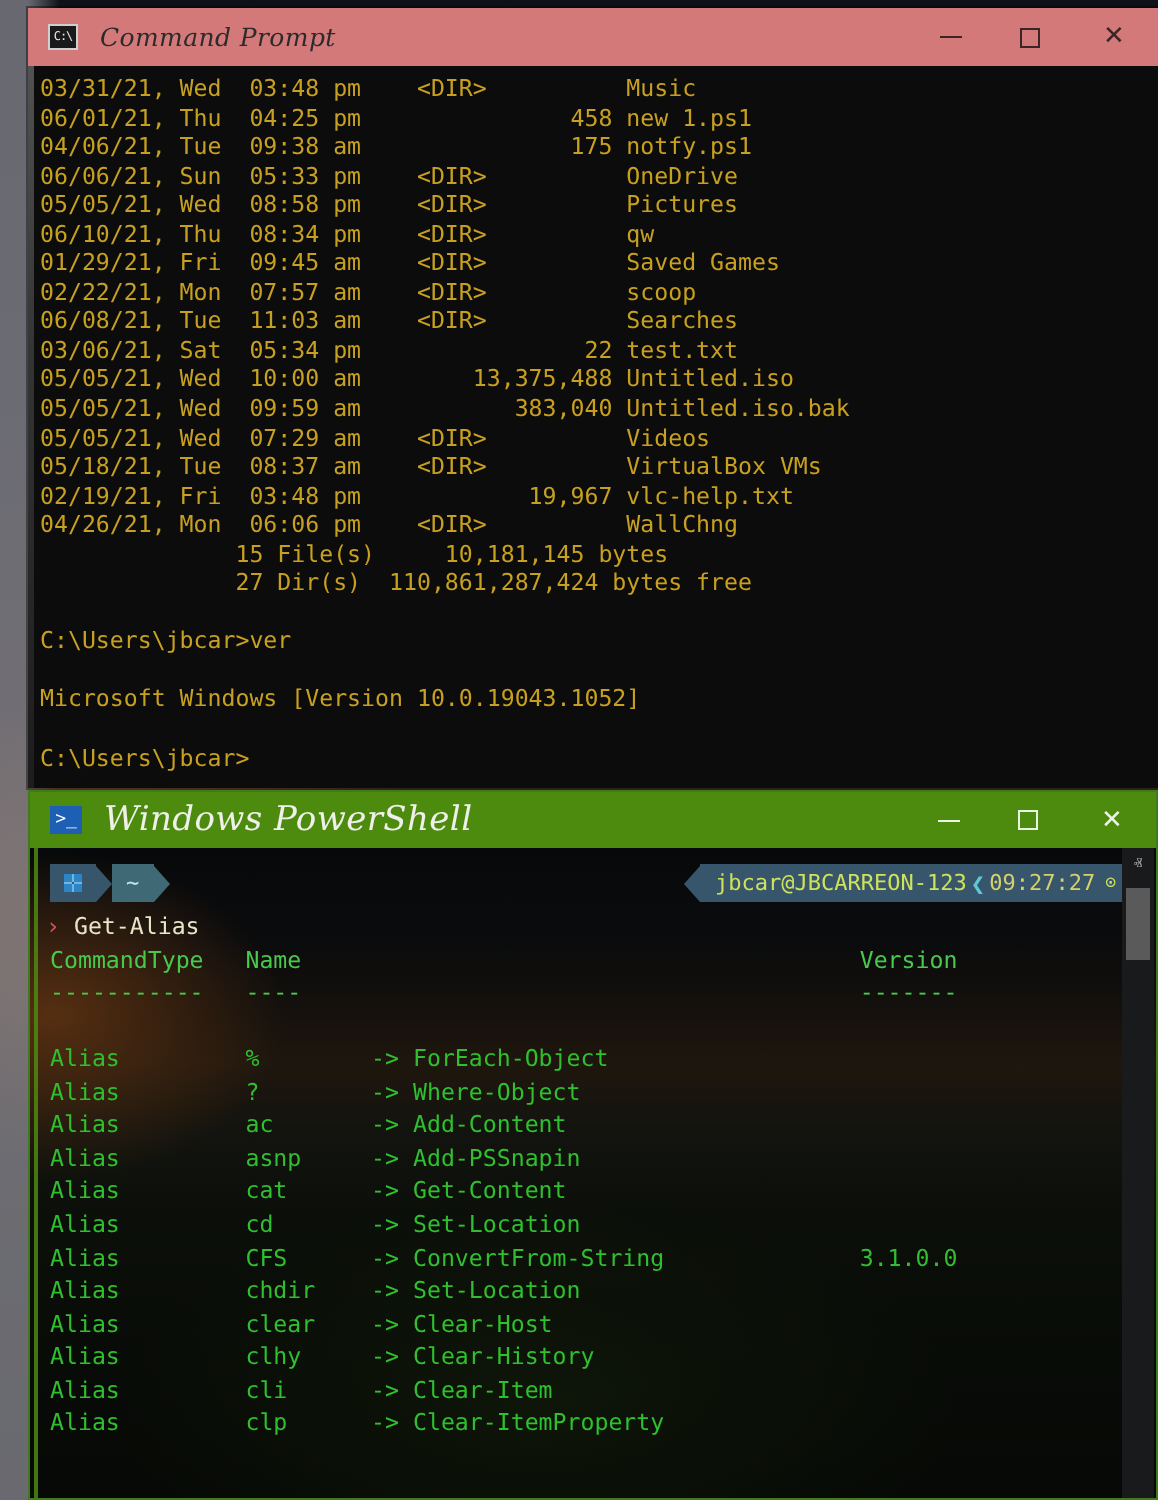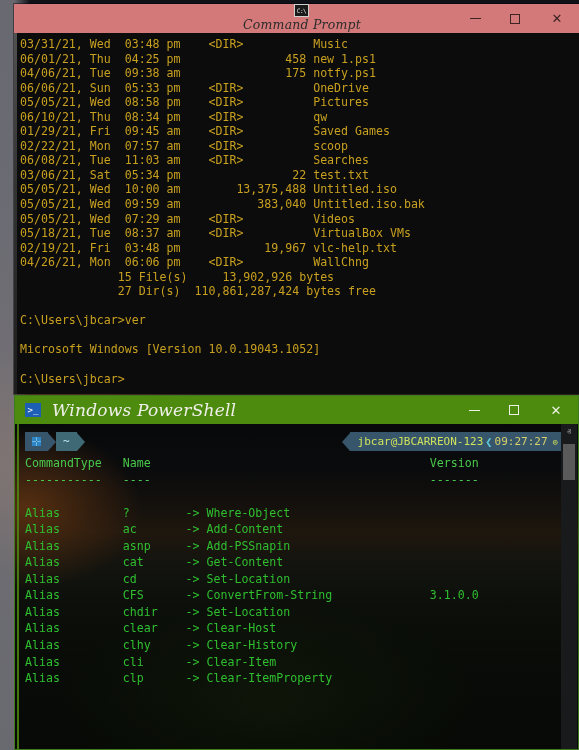--- a/index.html
+++ b/index.html
@@ -31,21 +31,20 @@
 
   
   #cmd-window {
     position:absolute; left:14px; top:4px; width:565px; height:390px;
     box-shadow:0 0 0 1px rgba(0,0,0,.4);
   }
   #cmd-titlebar {
     height:29px; background:#d4797a;
     display:flex; align-items:center;
     position:relative;
-    flex-direction:column;
   }
   .title-icon-cmd{
     width:15px;height:13px;margin-left:10px;
     background:#1a1a1a;border:1px solid #cfcfcf;
     display:flex;align-items:center;justify-content:center;
     font-family:"DejaVu Sans Mono",monospace;
     font-size:6px;color:#e8e8e8;line-height:1;letter-spacing:-.5px;
   }
   .win-title{
     margin-left:11px; font-family:"DejaVu Serif",serif;
@@ -225,21 +224,21 @@
         <div class="cmd-line">01/29/21, Fri  09:45 am    &lt;DIR&gt;          Saved Games</div>
         <div class="cmd-line">02/22/21, Mon  07:57 am    &lt;DIR&gt;          scoop</div>
         <div class="cmd-line">06/08/21, Tue  11:03 am    &lt;DIR&gt;          Searches</div>
         <div class="cmd-line">03/06/21, Sat  05:34 pm                22 test.txt</div>
         <div class="cmd-line">05/05/21, Wed  10:00 am        13,375,488 Untitled.iso</div>
         <div class="cmd-line">05/05/21, Wed  09:59 am           383,040 Untitled.iso.bak</div>
         <div class="cmd-line">05/05/21, Wed  07:29 am    &lt;DIR&gt;          Videos</div>
         <div class="cmd-line">05/18/21, Tue  08:37 am    &lt;DIR&gt;          VirtualBox VMs</div>
         <div class="cmd-line">02/19/21, Fri  03:48 pm            19,967 vlc-help.txt</div>
         <div class="cmd-line">04/26/21, Mon  06:06 pm    &lt;DIR&gt;          WallChng</div>
-        <div class="cmd-line">              15 File(s)     13,902,926 bytes</div>
+        <div class="cmd-line">              15 File(s)     10,181,145 bytes</div>
         <div class="cmd-line">              27 Dir(s)  110,861,287,424 bytes free</div>
         <div class="cmd-line cmd-blank">&nbsp;</div>
         <div class="cmd-line">C:\Users\jbcar&gt;ver</div>
         <div class="cmd-line cmd-blank">&nbsp;</div>
         <div class="cmd-line">Microsoft Windows [Version 10.0.19043.1052]</div>
         <div class="cmd-line cmd-blank">&nbsp;</div>
         <div class="cmd-line">C:\Users\jbcar&gt;</div>
       </div>
   </div>
 
@@ -277,25 +276,27 @@
             <div class="pl-rarrow"></div>
             <div class="pl-rseg">
               <span>jbcar@JBCARREON-123</span>
               <span class="pl-rsep">❮</span>
               <span class="pl-time">09:27:27</span>
               <span class="pl-clock">⊙</span>
             </div>
           </div>
         </div>
 
+        <div class="ps-line ps-cmdline"><span class="ps-caret">›</span> <span>Get-Alias</span></div>
 
         <div id="ps-table">
             <div class="ps-line tbl ps-hdr">CommandType   Name                                        Version</div>
             <div class="ps-line tbl ps-hdr">-----------   ----                                        -------</div>
             <div class="ps-line tbl ">&nbsp;</div>
+            <div class="ps-line tbl ">Alias         %        -&gt; ForEach-Object                  </div>
             <div class="ps-line tbl ">Alias         ?        -&gt; Where-Object                    </div>
             <div class="ps-line tbl ">Alias         ac       -&gt; Add-Content                     </div>
             <div class="ps-line tbl ">Alias         asnp     -&gt; Add-PSSnapin                    </div>
             <div class="ps-line tbl ">Alias         cat      -&gt; Get-Content                     </div>
             <div class="ps-line tbl ">Alias         cd       -&gt; Set-Location                    </div>
             <div class="ps-line tbl ">Alias         CFS      -&gt; ConvertFrom-String              3.1.0.0</div>
             <div class="ps-line tbl ">Alias         chdir    -&gt; Set-Location                    </div>
             <div class="ps-line tbl ">Alias         clear    -&gt; Clear-Host                      </div>
             <div class="ps-line tbl ">Alias         clhy     -&gt; Clear-History                   </div>
             <div class="ps-line tbl ">Alias         cli      -&gt; Clear-Item                      </div>

